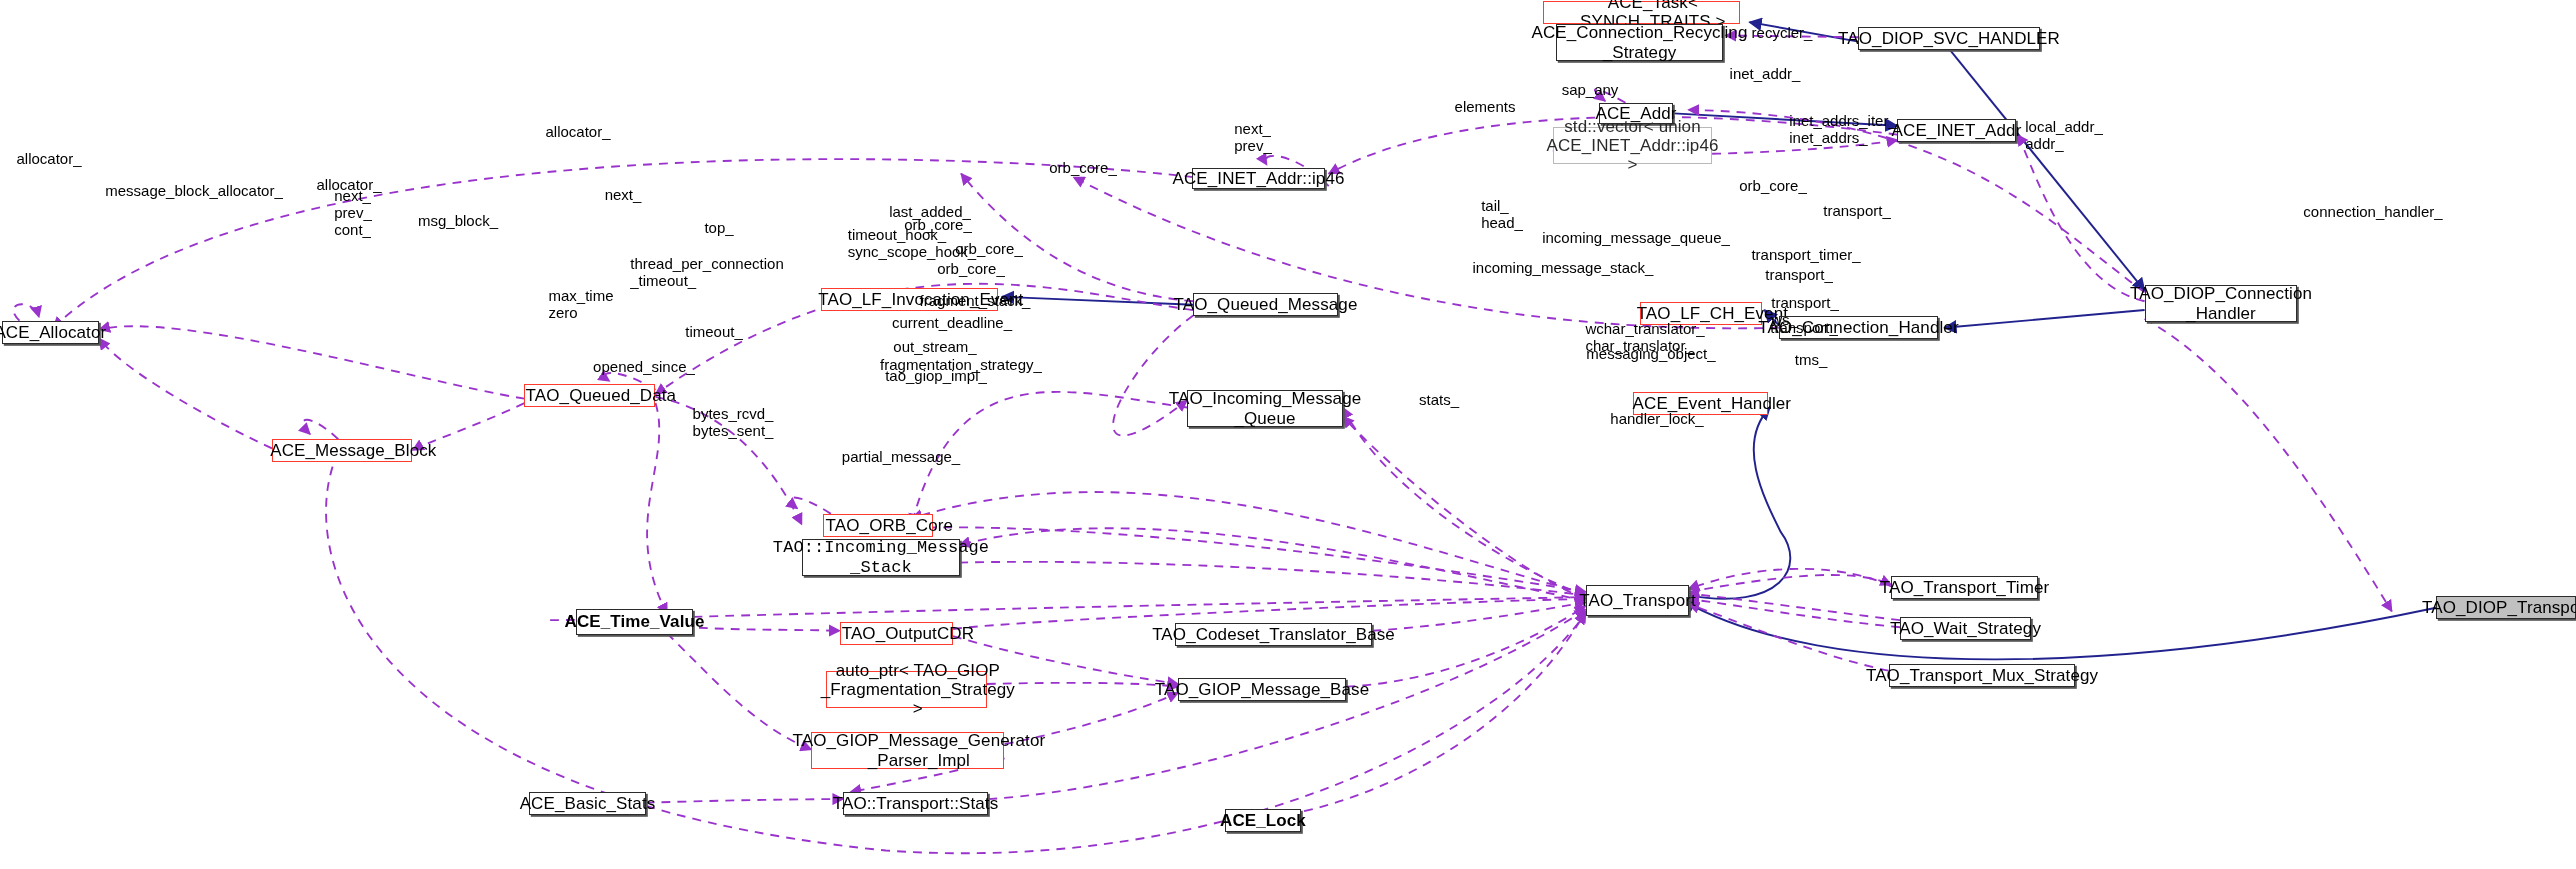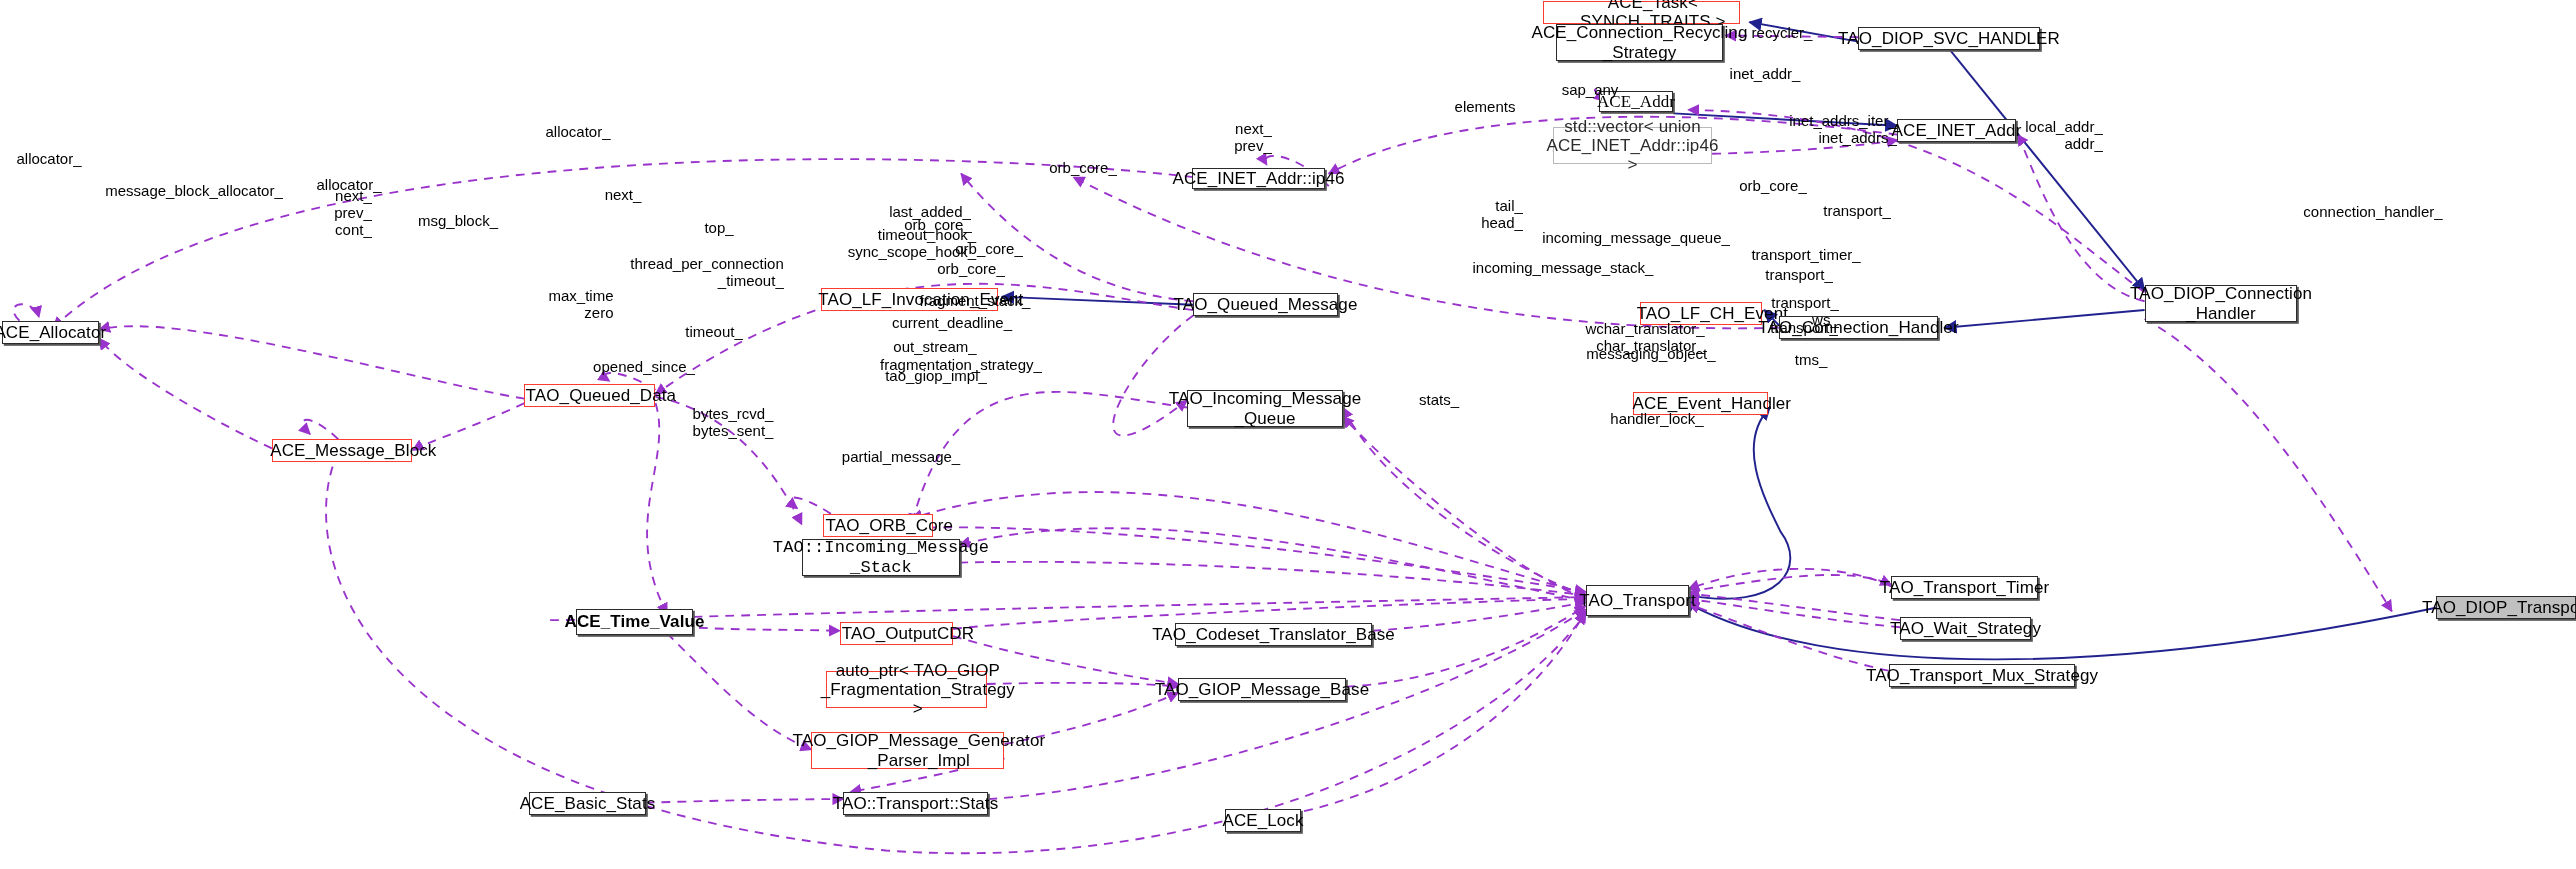--- a/index.html
+++ b/index.html
@@ -30,21 +30,21 @@
   }
   .node.red   { border-color:#ff3b30;padding-left:28px; }
   .node.gray  { border-color:#b9b9b9; color:#2b2b2b; }
   .node.focus { background:#c0c0c0; border-color:#2b2b2b; }
   .node.shadow { box-shadow:1.8px 1.8px 0 0 #555; }
   .elabel {
     position:absolute;
     font-size:15px;
     color:#000000;
     white-space:pre-line;
-    text-align:right;
+    text-align:left;
     line-height:1.12;
     transform:translate(-50%,-50%);
     pointer-events:none;
   }
 </style>
 </head>
 <body>
 
 <div id="canvas">
   <svg id="edges" viewBox="0 0 2908 982" preserveAspectRatio="none">
@@ -117,21 +117,21 @@
       <path d="M1347,356 C1260,420 1200,560 1340,452"></path>
     </g>
   </svg>
 
   <div>
     <div class="node red" style="left:1543px;top:0.9px;width:197px;height:23px;">ACE_Task&lt; SYNCH_TRAITS &gt;</div>
     <div class="node shadow" style="left:1556px;top:24px;width:167px;height:37px;">ACE_Connection_Recycling
 _Strategy</div>
     <div class="node shadow" style="left:1858px;top:26.6px;width:182px;height:23px;">TAO_DIOP_SVC_HANDLER</div>
     <div class="node shadow" style="left:1192px;top:168px;width:133px;height:21px;">ACE_INET_Addr::ip46</div>
-    <div class="node shadow" style="left:1599px;top:91px;width:74px;height:21px;font-family:Liberation Serif, serif;">ACE_Addr</div>
+    <div class="node shadow" style="left:1599px;top:103px;width:74px;height:21px;">ACE_Addr</div>
     <div class="node gray" style="left:1553px;top:127px;width:159px;height:37px;">std::vector&lt; union
  ACE_INET_Addr::ip46 &gt;</div>
     <div class="node shadow" style="left:1897px;top:119px;width:119px;height:23px;">ACE_INET_Addr</div>
     <div class="node shadow" style="left:2145px;top:285px;width:152px;height:37px;">TAO_DIOP_Connection
 _Handler</div>
     <div class="node red" style="left:821px;top:288px;width:177px;height:23px;">TAO_LF_Invocation_Event</div>
     <div class="node shadow" style="left:1193px;top:293px;width:145px;height:23px;">TAO_Queued_Message</div>
     <div class="node red" style="left:1640px;top:302px;width:122px;height:23px;">TAO_LF_CH_Event</div>
     <div class="node shadow" style="left:1779px;top:316px;width:159px;height:23px;">TAO_Connection_Handler</div>
     <div class="node shadow" style="left:1.8px;top:321px;width:97px;height:23px;">ACE_Allocator</div>
@@ -151,21 +151,21 @@
     <div class="node red" style="left:840px;top:622px;width:113px;height:23px;">TAO_OutputCDR</div>
     <div class="node shadow" style="left:1889px;top:664px;width:186px;height:23px;">TAO_Transport_Mux_Strategy</div>
     <div class="node focus shadow" style="left:2436px;top:596px;width:140px;height:23px;">TAO_DIOP_Transport</div>
     <div class="node red" style="left:826px;top:671px;width:161px;height:37px;">auto_ptr&lt; TAO_GIOP
 _Fragmentation_Strategy &gt;</div>
     <div class="node shadow" style="left:1178px;top:678px;width:168px;height:23px;">TAO_GIOP_Message_Base</div>
     <div class="node red" style="left:811px;top:732px;width:193px;height:37px;">TAO_GIOP_Message_Generator
 _Parser_Impl</div>
     <div class="node shadow" style="left:529px;top:792px;width:117px;height:23px;">ACE_Basic_Stats</div>
     <div class="node shadow" style="left:843px;top:792px;width:145px;height:23px;">TAO::Transport::Stats</div>
-    <div class="node shadow" style="left:1225px;top:809px;width:76px;height:23px;">ACE_Lock</div>
+    <div class="node shadow" style="left:1225px;top:809px;width:76px;height:23px;font-weight:bold;">ACE_Lock</div>
   </div>
 
   <div>
     <div class="elabel" style="left:1782px;top:33px;">recycler_</div>
     <div class="elabel" style="left:1765px;top:74px;">inet_addr_</div>
     <div class="elabel" style="left:1590px;top:90px;">sap_any</div>
     <div class="elabel" style="left:1485px;top:107px;">elements</div>
     <div class="elabel" style="left:1843px;top:130px;">inet_addrs_iter_
 inet_addrs_</div>
     <div class="elabel" style="left:2064px;top:136px;">local_addr_

